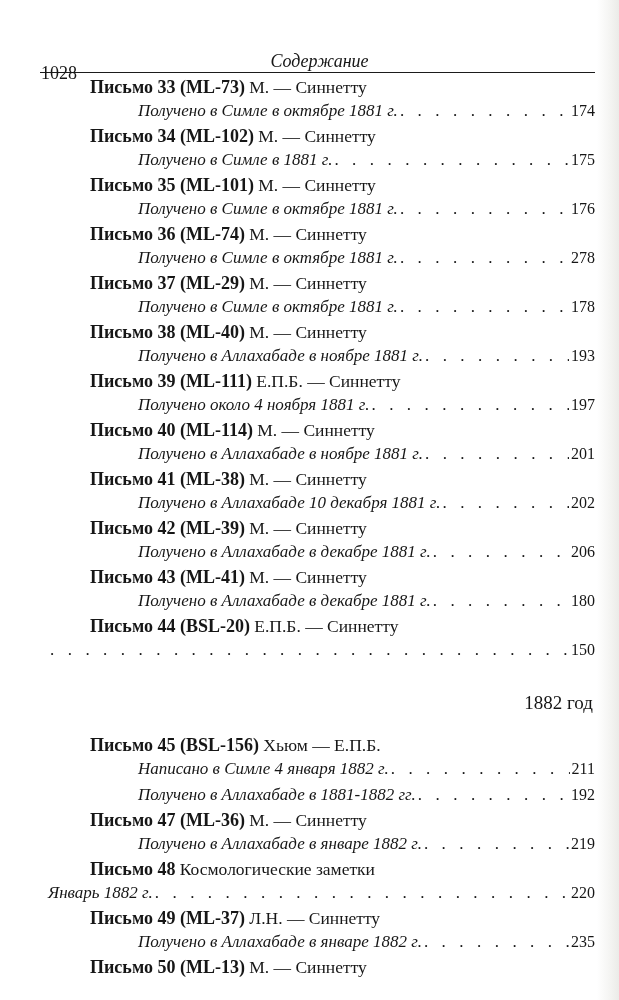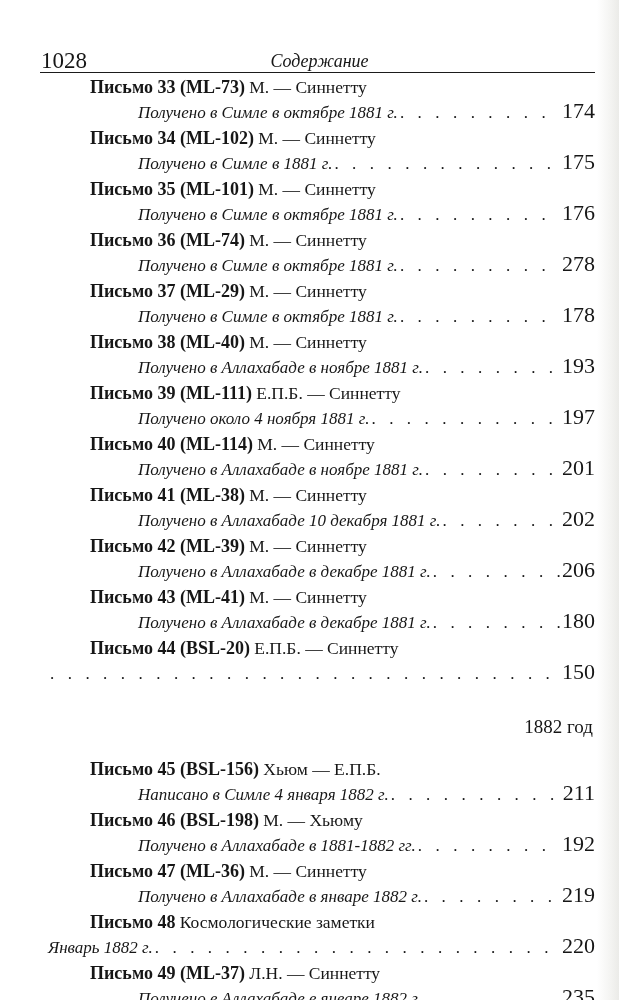--- a/index.html
+++ b/index.html
@@ -12,42 +12,42 @@
   }
   .page-edge {
     position: absolute; top: 0; right: 0; width: 22px; height: 1000px;
     background: linear-gradient(to right, #ffffff 0%, #f4f4f2 60%, #ebebe8 100%);
   }
   .header {
     position: absolute; left: 40px; top: 50px; width: 555px; height: 22px;
     border-bottom: 1.6px solid #1b1b1b;
   }
   .page-num {
-    position: absolute; left: 1px; top: 0; font-size: 23px; line-height: 22px; text-align: center;
+    position: absolute; left: 1px; top: 12px; font-size: 18px; line-height: 22px; text-align: center;
   }
   .running-title {
     position: absolute; left: 4px; right: 0; top: 0; text-align: center;
     font-style: italic; font-size: 18px; line-height: 22px;
   }
   .toc { position: absolute; left: 48px; top: 76px; width: 547px; }
   .entry { margin: 0; }
   .title-line { font-size: 17.5px; line-height: 23px; white-space: nowrap; }
   .title-line b { font-weight: bold; font-size: 18px; margin-left: 42px; }
   .sub-line {
     display: flex; align-items: baseline; font-size: 17px; line-height: 23px;
     margin-bottom: 3px;
     justify-content: flex-end;
   }
   .sub-line .desc { font-style: italic; white-space: nowrap; padding-left: 90px; }
   .sub-line.flush .desc { padding-left: 0; }
   .sub-line .leader {
     flex: 1; overflow: hidden; white-space: nowrap; letter-spacing: 4.6px;
     margin: 0 2px; font-size: 17px;
   }
-  .sub-line .page { white-space: nowrap; font-size: 22px; }
+  .sub-line .page { white-space: nowrap; font-size: 16px; }
   .year-heading {
     text-align: right; font-size: 19px; line-height: 24px;
     margin: 30px 2px 19px 0;
   }
 </style>
 </head>
 <body>
 
 <div class="page-edge"></div>
 
@@ -158,21 +158,20 @@
   <div id="sec1882">
       <div class="entry">
         <div class="title-line"><b>Письмо 45 (BSL-156)</b> <span>Хьюм — Е.П.Б.</span></div>
         <div class="sub-line">
           <span class="desc">Написано в Симле 4 января 1882 г.</span>
           <span class="leader">. . . . . . . . . . . . . . . . . . . . . . . . . . . . . . . . . . . . . . . . . . . . .</span>
           <span class="page">211</span>
         </div>
       </div>
       <div class="entry">
-        <div class="title-line"><b>Письмо 46 (BSL-198)</b> <span>М. — Хьюму</span></div>
         <div class="sub-line">
           <span class="desc">Получено в Аллахабаде в 1881-1882 гг.</span>
           <span class="leader">. . . . . . . . . . . . . . . . . . . . . . . . . . . . . . . . . . . . . . . . . . . . .</span>
           <span class="page">192</span>
         </div>
       </div>
       <div class="entry">
         <div class="title-line"><b>Письмо 47 (ML-36)</b> <span>М. — Синнетту</span></div>
         <div class="sub-line">
           <span class="desc">Получено в Аллахабаде в январе 1882 г.</span>

